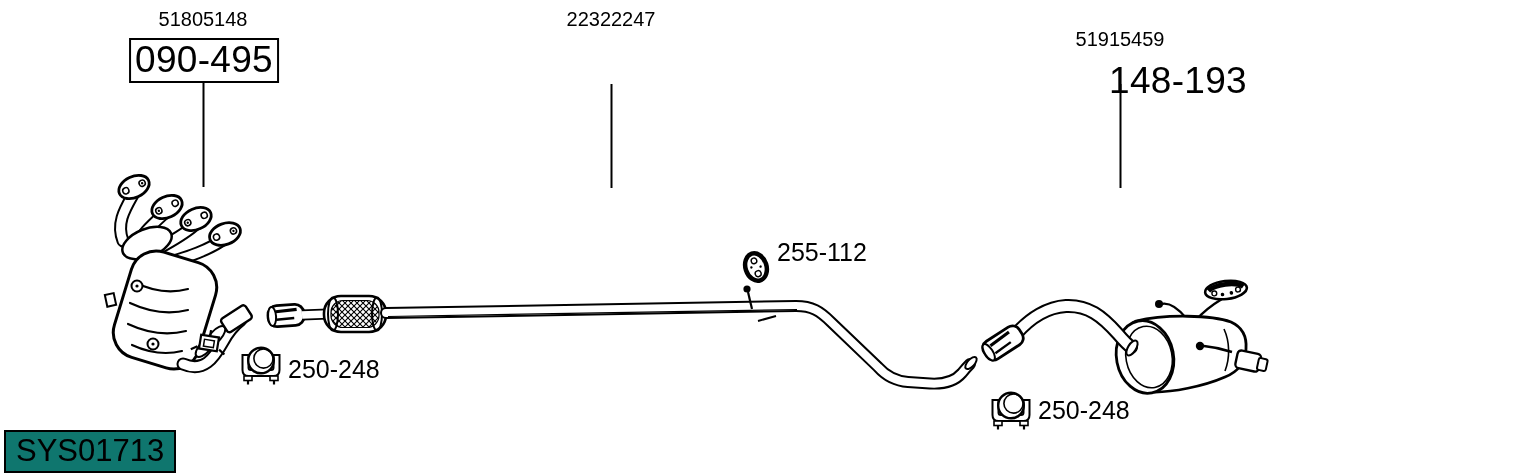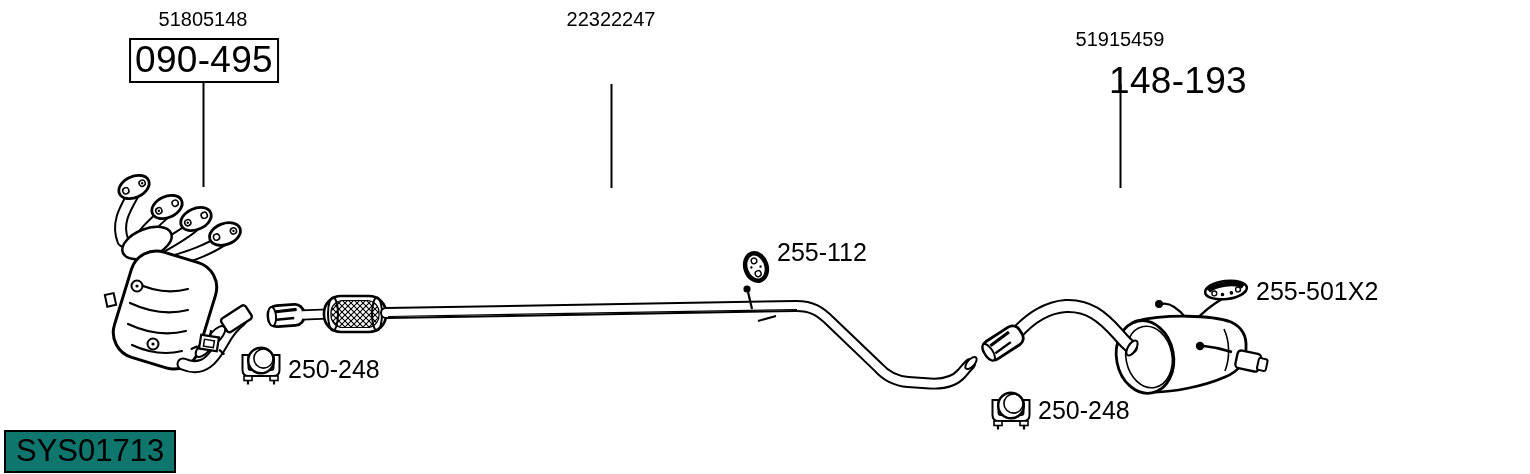--- a/index.html
+++ b/index.html
@@ -220,19 +220,18 @@
 
   <div class="abs oe" style="left:611px; top:8px;">22322247</div>
 
   <div class="abs oe" style="left:1120px; top:8px;margin-top:20px;">51915459</div>
   <div class="abs pn pn-center" style="left:1178px; top:42px;margin-top:20px;">148-193</div>
 
   <div class="abs acc-label" style="left:288px; top:357px;">250-248</div>
 
   <div class="abs acc-label" style="left:777px; top:240px;">255-112</div>
 
-  <div class="abs acc-label" style="left:1256px; top:279px;">255-501X2</div>
 
   <div class="abs acc-label" style="left:1038px; top:398px;">250-248</div>
 
   <div class="abs sys-box" style="left:4px; top:430px;">SYS01713</div>
 
 </div>
 
 </body></html>

